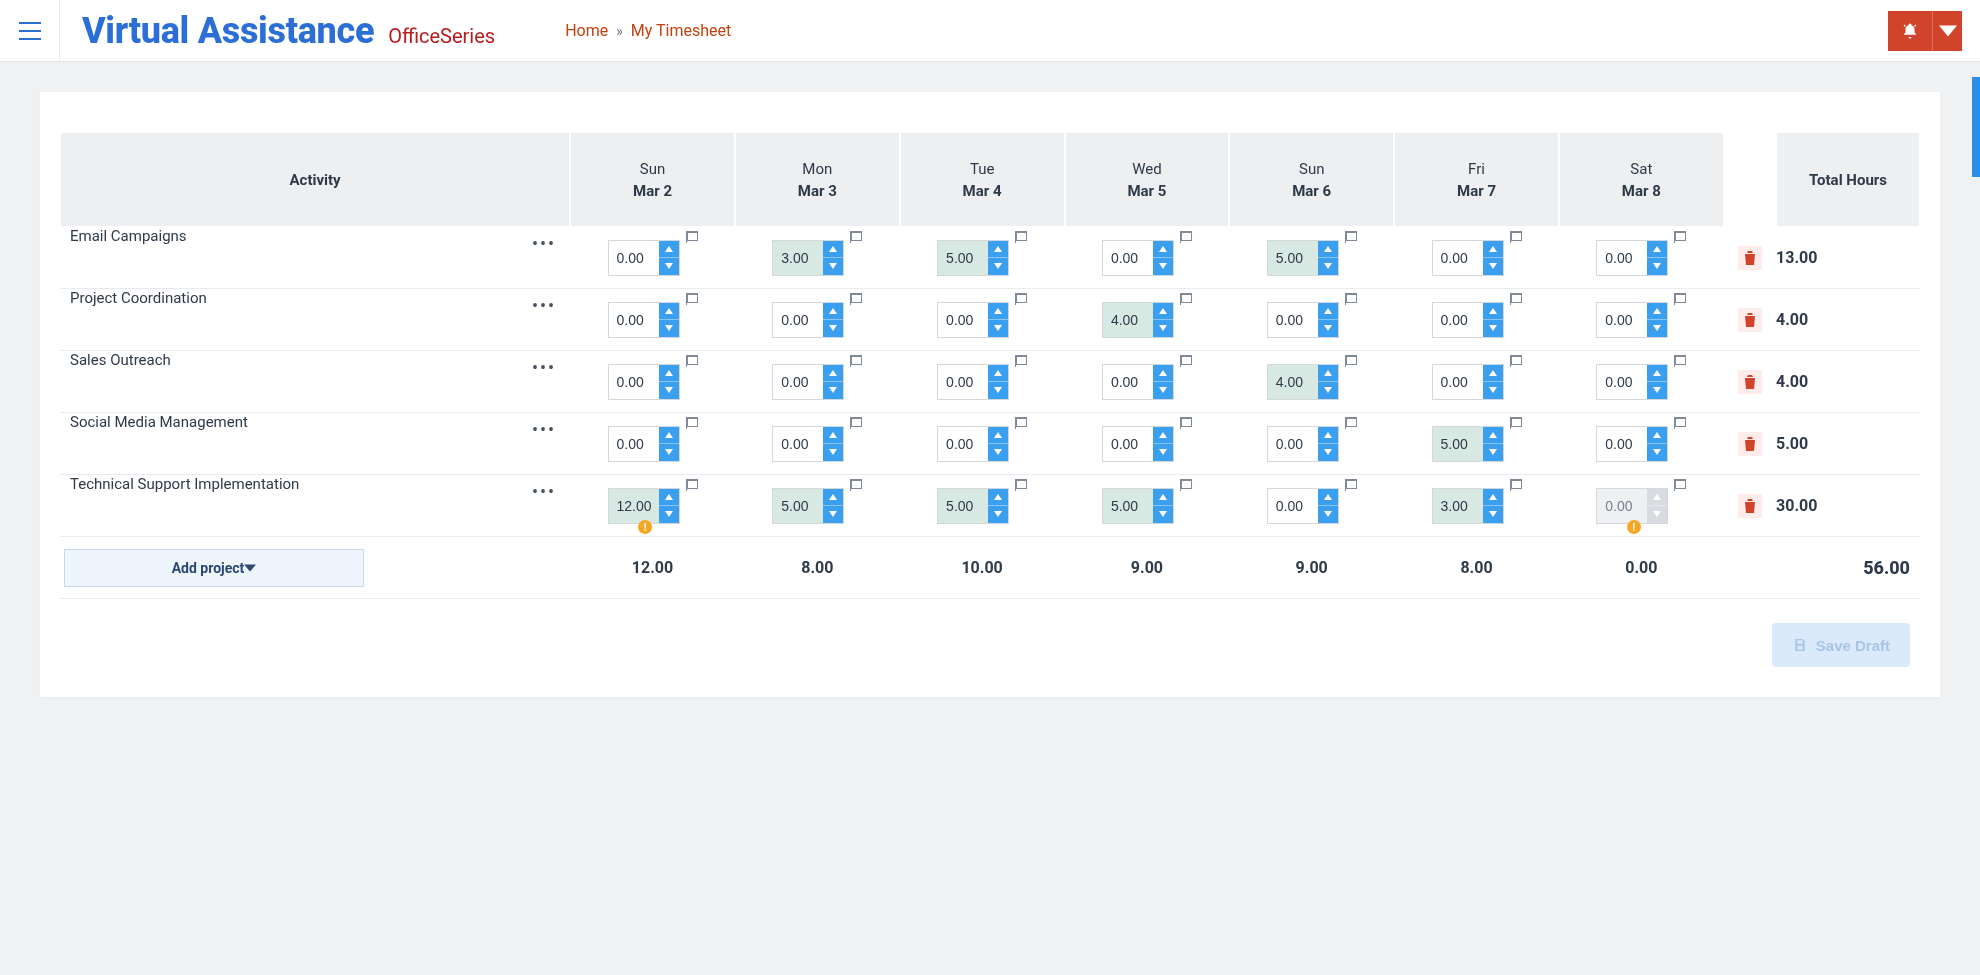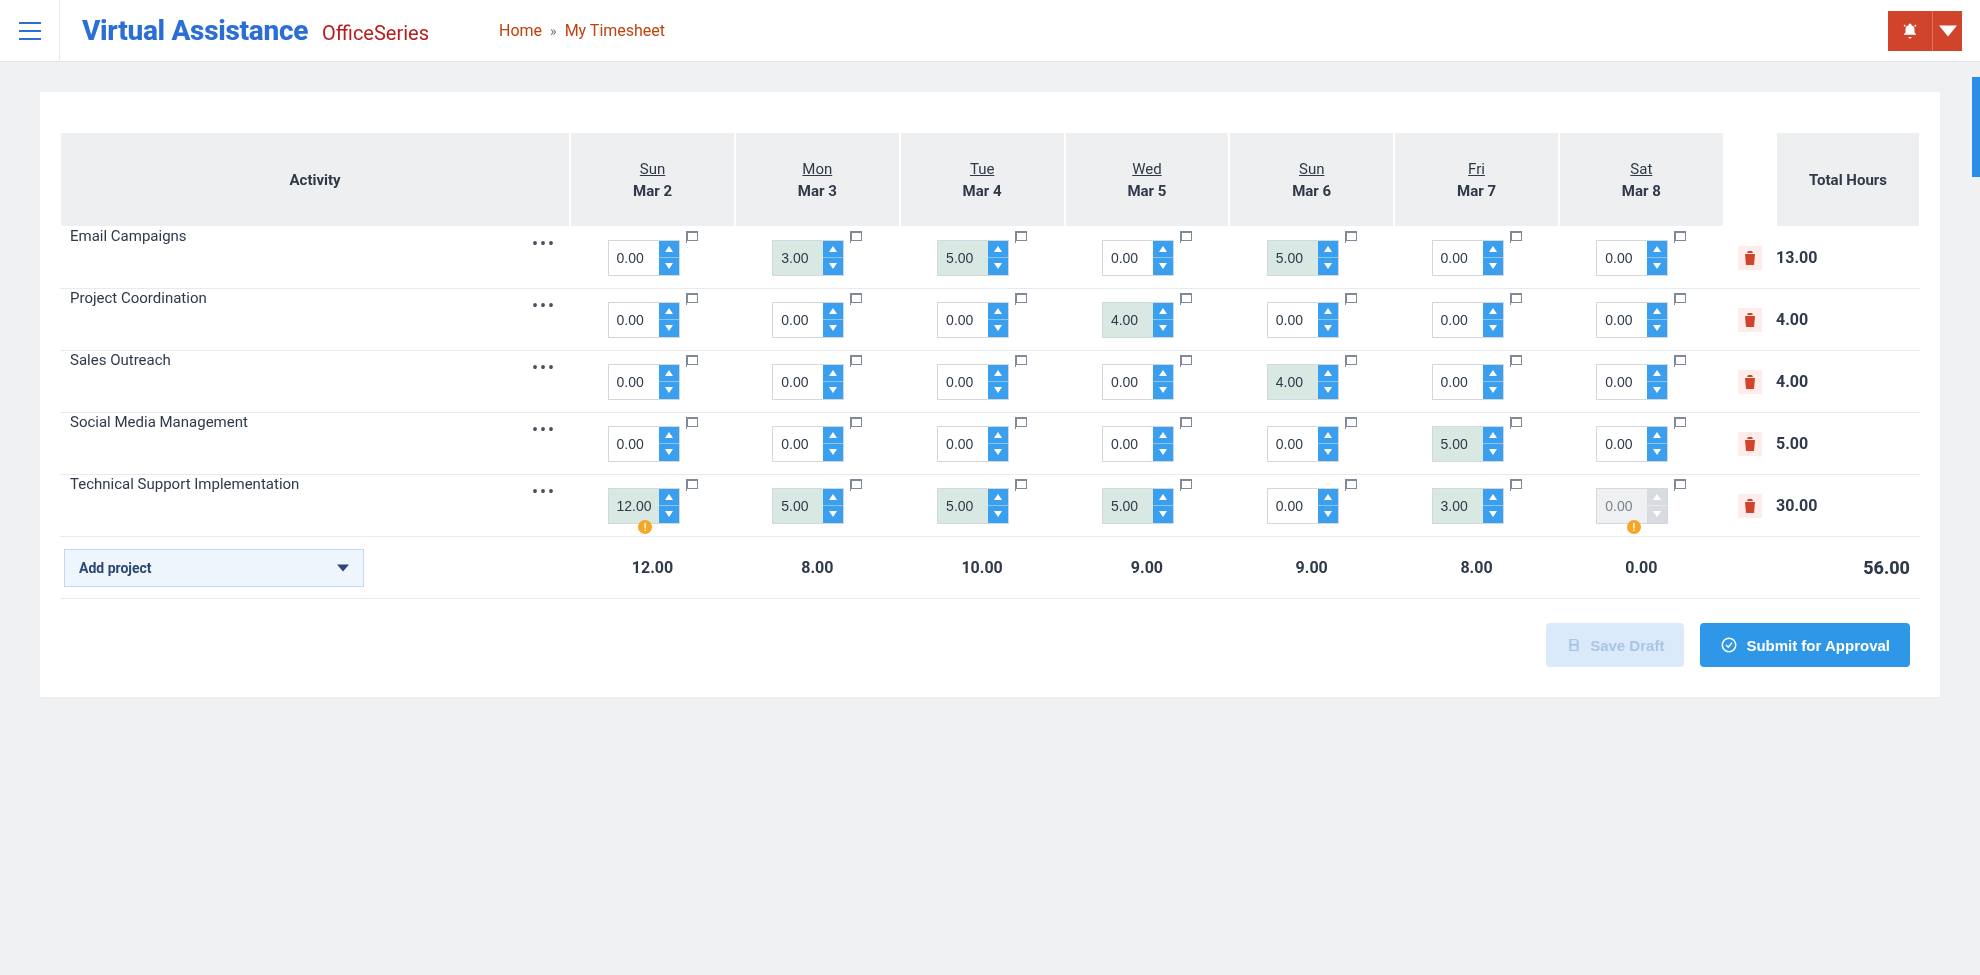--- a/index.html
+++ b/index.html
@@ -28,21 +28,21 @@
   cursor: pointer;
 }
 .hamburger svg { width: 22px; height: 18px; }
 .brand {
   display: flex;
   align-items: baseline;
   padding-left: 22px;
   gap: 14px;
 }
 .brand-primary {
-  font-size: 28px;
+  font-size: 36px;
   font-weight: 800;
   color: #2b6fd6;
   letter-spacing: -0.3px;
 }
 .brand-secondary {
   font-size: 20px;
   color: #b91c1c;
   font-weight: 400;
 }
 .breadcrumb {
@@ -95,21 +95,21 @@
 .col-total { width: 110px; }
 .ts-header th {
   background: #eeeff1;
   border: 1px solid #fff;
   height: 95px;
   font-weight: 700;
   color: #2e3a4a;
   font-size: 15px;
 }
 .ts-header th.spacer-head { background: transparent; border: none; width: 40px; }
-.ts-header .day-head .dow { font-weight: 400; display:block; margin-bottom:4px;text-decoration:underline;}
+.ts-header .day-head .dow { font-weight: 400; display:block; margin-bottom:4px;}
 .ts-header .day-head .date { font-weight: 700; }
 .ts-row td {
   border-bottom: 1px solid #e8eaed;
   height: 62px;
   vertical-align: middle;
 }
 .activity-cell {
   display: flex;
   justify-content: space-between;
   padding: 0 8px 0 10px;
@@ -214,21 +214,21 @@
 
 
 .totals-row td { border-bottom: 1px solid #e8eaed; height: 62px; }
 .add-project {
   border: 1px solid #c4d8ef;
   background: #eef5fc;
   height: 38px;
   width: 300px;
   display: flex;
   align-items: center;
-  justify-content: space-between;
+  justify-content: center;
   padding: 0 14px;
   color: #2a4872;
   font-weight: 700;
   cursor: pointer;
   margin-left: 4px;
 }
 .add-project svg { width: 12px; height: 8px; fill: #2a4872; }
 .day-total { text-align: center; font-weight: 700; font-size: 16px; }
 .grand-total { text-align: right; font-weight: 800; font-size: 18px; padding-right: 10px !important; }
 
@@ -1103,23 +1103,16 @@
       </tbody>
     </table>
 
     <div class="actions">
       <button class="btn save" disabled="">
         <svg viewBox="0 0 24 24">
             <path d="M5 3h11l3 3v15H5V3zm3 2v5h8V5H8zm0 8v6h8v-6H8z"></path>
           </svg>
         <span>Save Draft</span>
       </button>
-      <button class="btn submit">
-        <svg viewBox="0 0 24 24">
-            <circle cx="12" cy="12" r="9"></circle>
-            <path d="M8 12l3 3 5-6"></path>
-          </svg>
-        <span>Submit for Approval</span>
-      </button>
     </div>
 
   </div>
 </div>
 
 </body></html>

